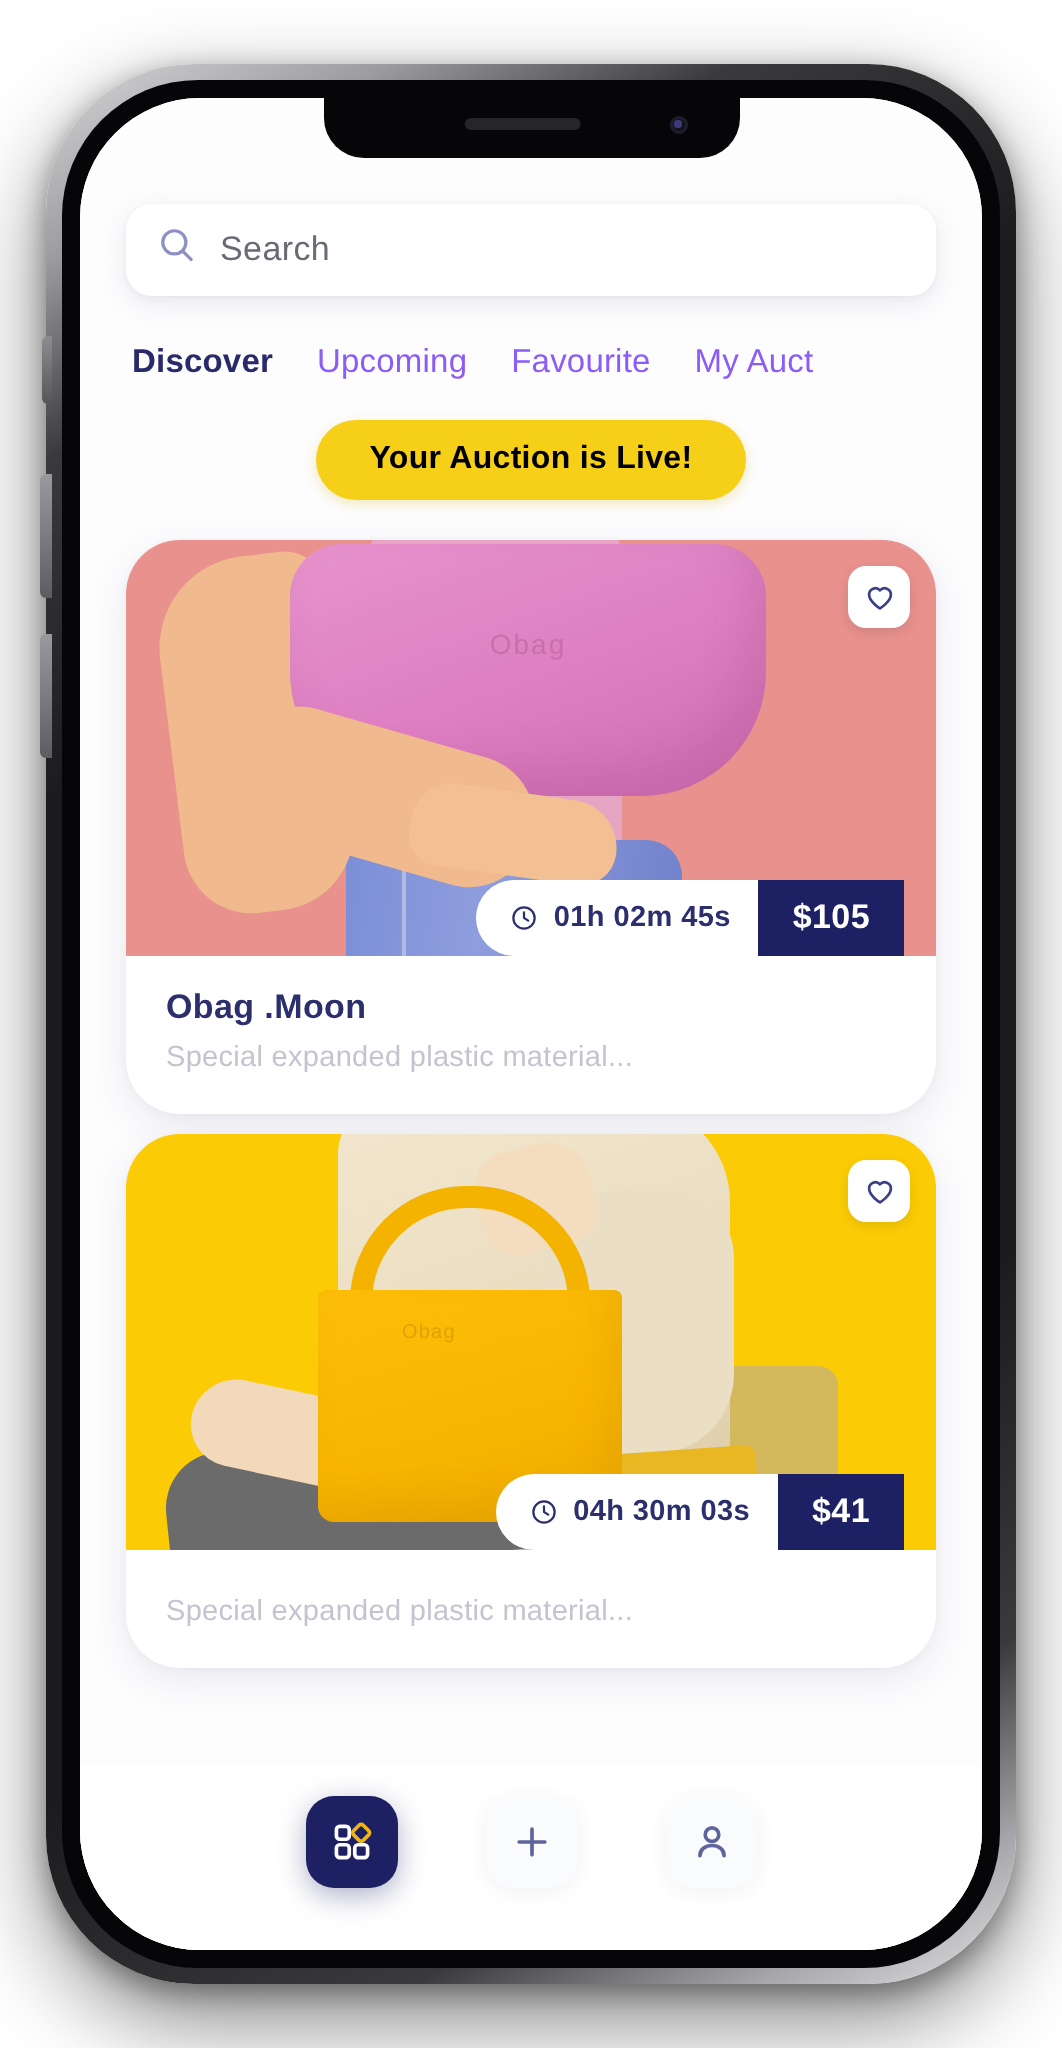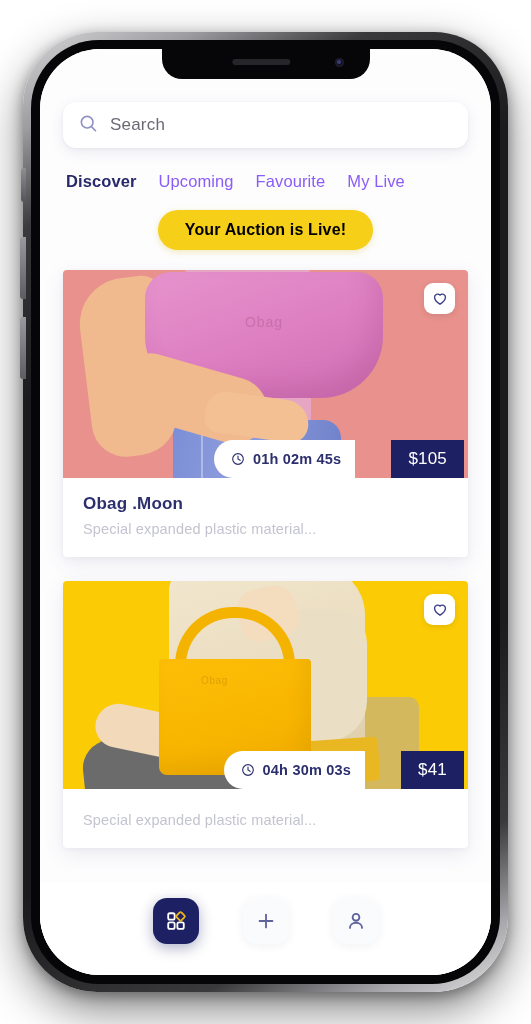--- a/index.html
+++ b/index.html
@@ -199,24 +199,24 @@
     cursor: pointer;
     font-family: "Liberation Sans", sans-serif;
     box-shadow: 0 2px 7px rgba(210,175,10,0.28);
   }
 
   
   .cards { margin-top: 20px; padding: 0 23px; }
 
   .card {
     background: #ffffff;
-    border-radius: 4px;
+    border-radius: 27px;
     box-shadow: 0 6px 20px rgba(70,70,120,0.10), 0 1px 4px rgba(70,70,120,0.05);
     overflow: hidden;
-    margin-bottom: 24px;
+    margin-bottom: 10px;
     position: relative;
   }
 
   .card-media {
     position: relative;
     height: 208px;
     overflow: hidden;
   }
 
   
@@ -380,44 +380,43 @@
     align-items: center;
     justify-content: center;
     border: 0;
     cursor: pointer;
     box-shadow: 0 2px 6px rgba(0,0,0,0.10);
   }
 
   
   .meta-strip {
     position: absolute;
-    right: 4px;
+    right: 16px;
     bottom: 0;
     display: flex;
     align-items: stretch;
     height: 38px;
     z-index: 5;
-    gap: 36px;
   }
   .timer-chip {
     background: #ffffff;
     border-radius: 19px 0 0 19px;
     display: flex;
     align-items: center;
     gap: 8px;
     padding: 0 14px 0 17px;
     color: #2c2f6e;
     font-weight: bold;
     font-size: 14.5px;
     letter-spacing: 0.2px;
   }
   .price-chip {
     background: #1d2163;
     color: #ffffff;
-    font-weight: normal;
+    font-weight: bold;
     font-size: 17px;
     display: flex;
     align-items: center;
     padding: 0 17px;
     letter-spacing: 0.2px;
   }
 
   .card-info { padding: 16px 20px 20px 20px; }
   .card-title {
     font-size: 17px;
@@ -492,21 +491,21 @@
               <line x1="13.1" y1="13.3" x2="17.4" y2="17.6" stroke="#8d90c4" stroke-width="1.7" stroke-linecap="round"></line>
             </svg>
           </span>
           <input class="search-input" type="text" placeholder="Search" style="">
         </div>
 
         <div class="tabs">
           <div class="tab active">Discover</div>
           <div class="tab">Upcoming</div>
           <div class="tab">Favourite</div>
-          <div class="tab">My Live</div>
+          <div class="tab">My Auct</div>
         </div>
 
         <div class="live-banner-row">
           <button class="live-banner">Your Auction is Live!</button>
         </div>
 
         <div class="cards">
 
           <div class="card">
             <div class="card-media media-pink">

